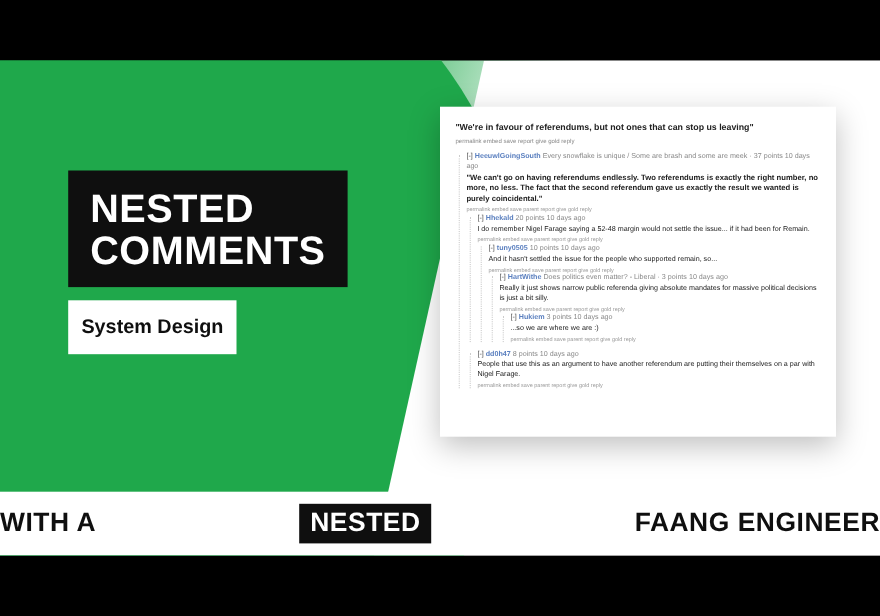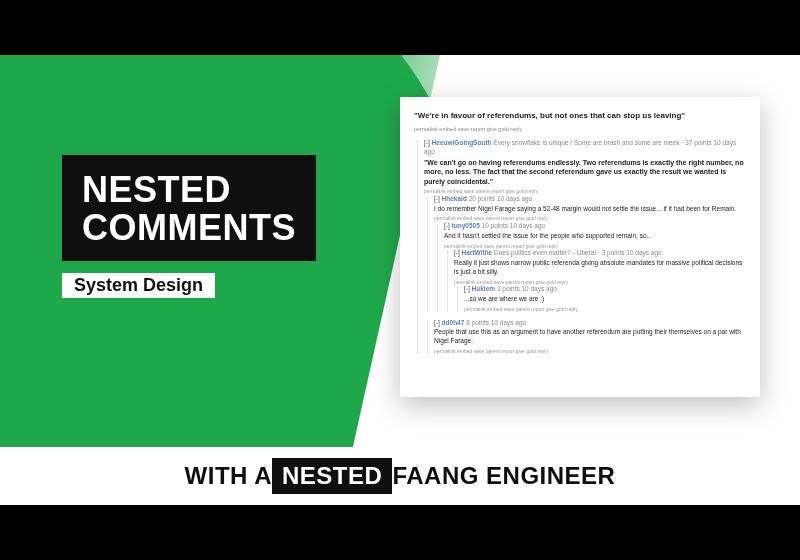--- a/index.html
+++ b/index.html
@@ -46,21 +46,21 @@
     font-weight: 900;
     font-size: 36px;
     line-height: 1.05;
     letter-spacing: 0.5px;
   }
   .subtitle-box {
     display: inline-block;
     margin-top: 12px;
     background: #fff;
     color: #0f0f0f;
-    padding: 2px 12px;
+    padding: 14px 12px;
     font-weight: 700;
     font-size: 18px;
   }
 
   .screenshot {
     position: absolute;
     right: 40px; top: 42px;
     width: 360px; height: 300px;
     background: #fff;
     box-shadow: 0 8px 26px rgba(0,0,0,0.25);
@@ -83,21 +83,21 @@
   .c .acts { color:#9a9a9a; font-size:5px; }
 
   .footer-line {
     position: absolute;
     left: 0; right: 0; bottom: 0;
     height: 58px;
     background: #fff;
     z-index: 4;
     display: flex;
     align-items: center;
-    justify-content: center;
+    justify-content: space-between;
     font-size: 24px;
     font-weight: 800;
     color: #0f0f0f;
     letter-spacing: 0.5px;
   }
   .footer-line .tag {
     background: #0f0f0f;
     color: #fff;
     padding: 4px 10px;
     font-weight: 900;

